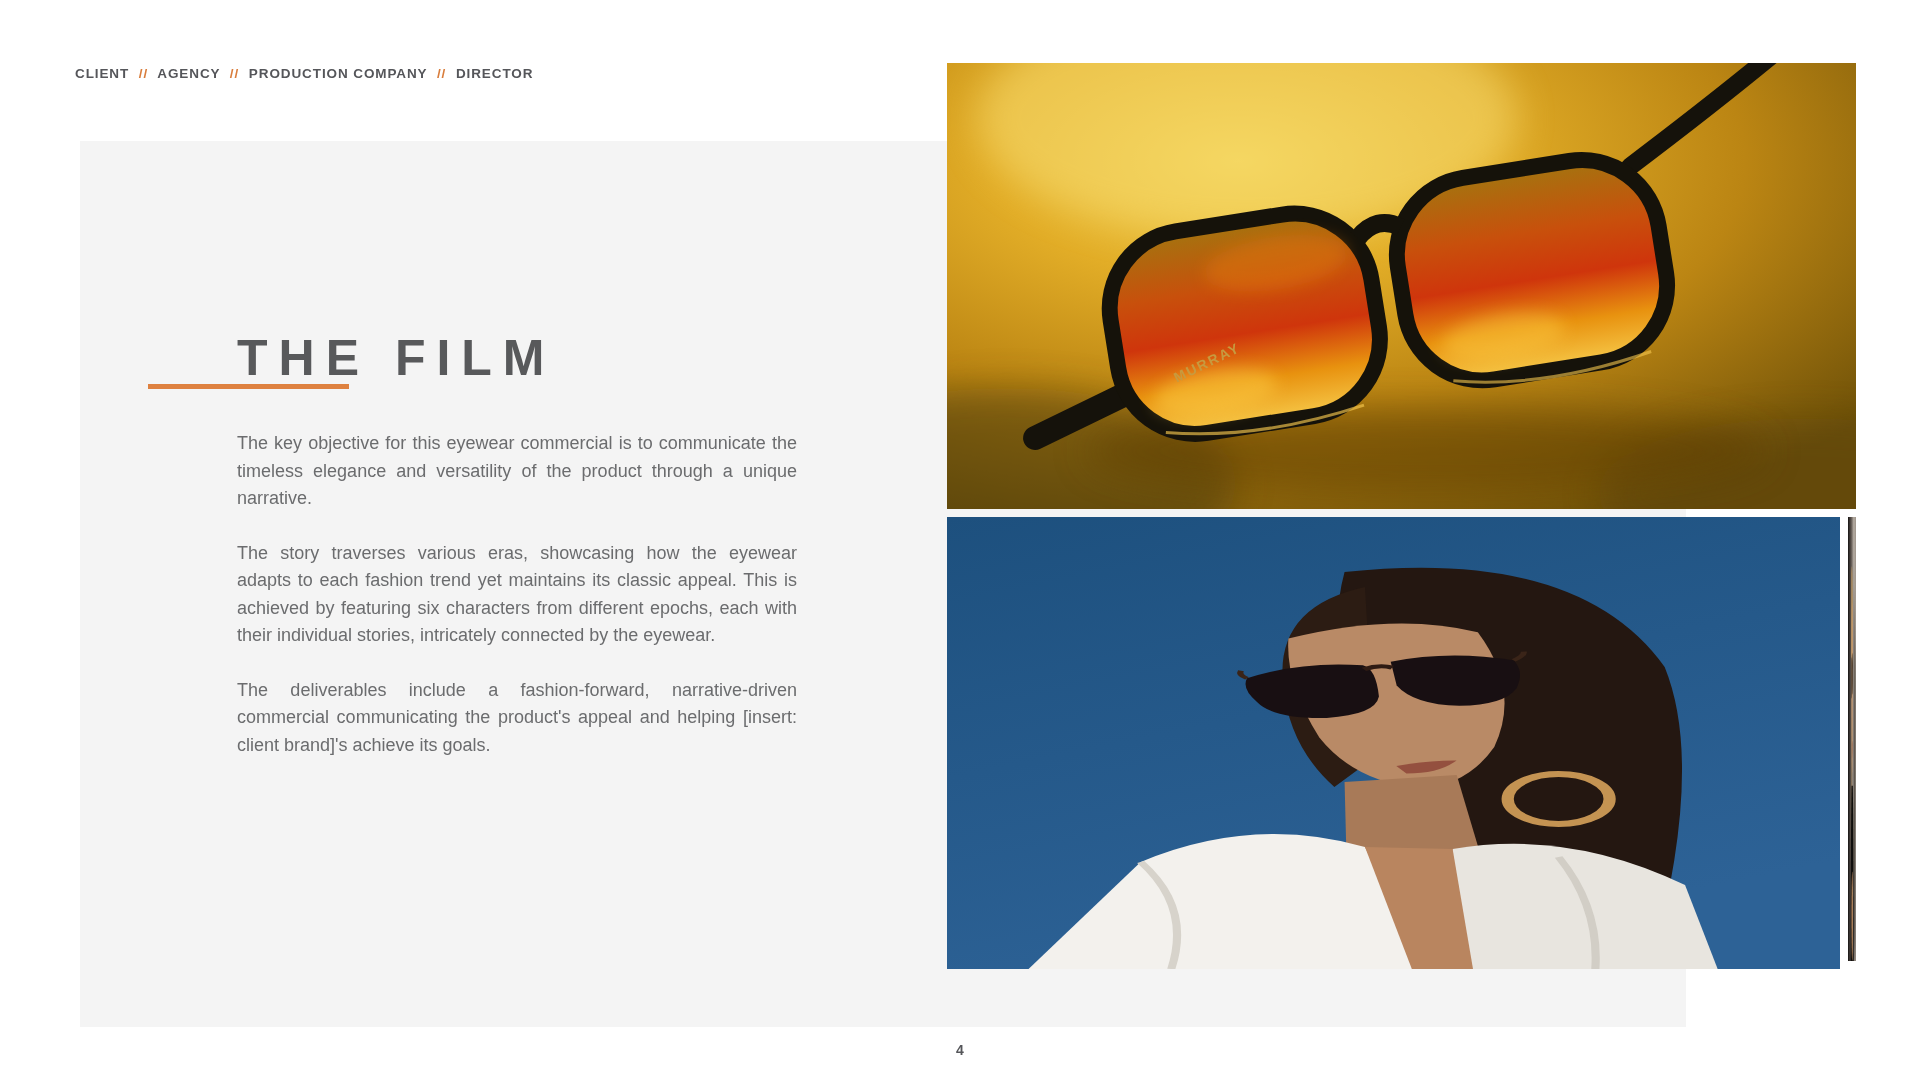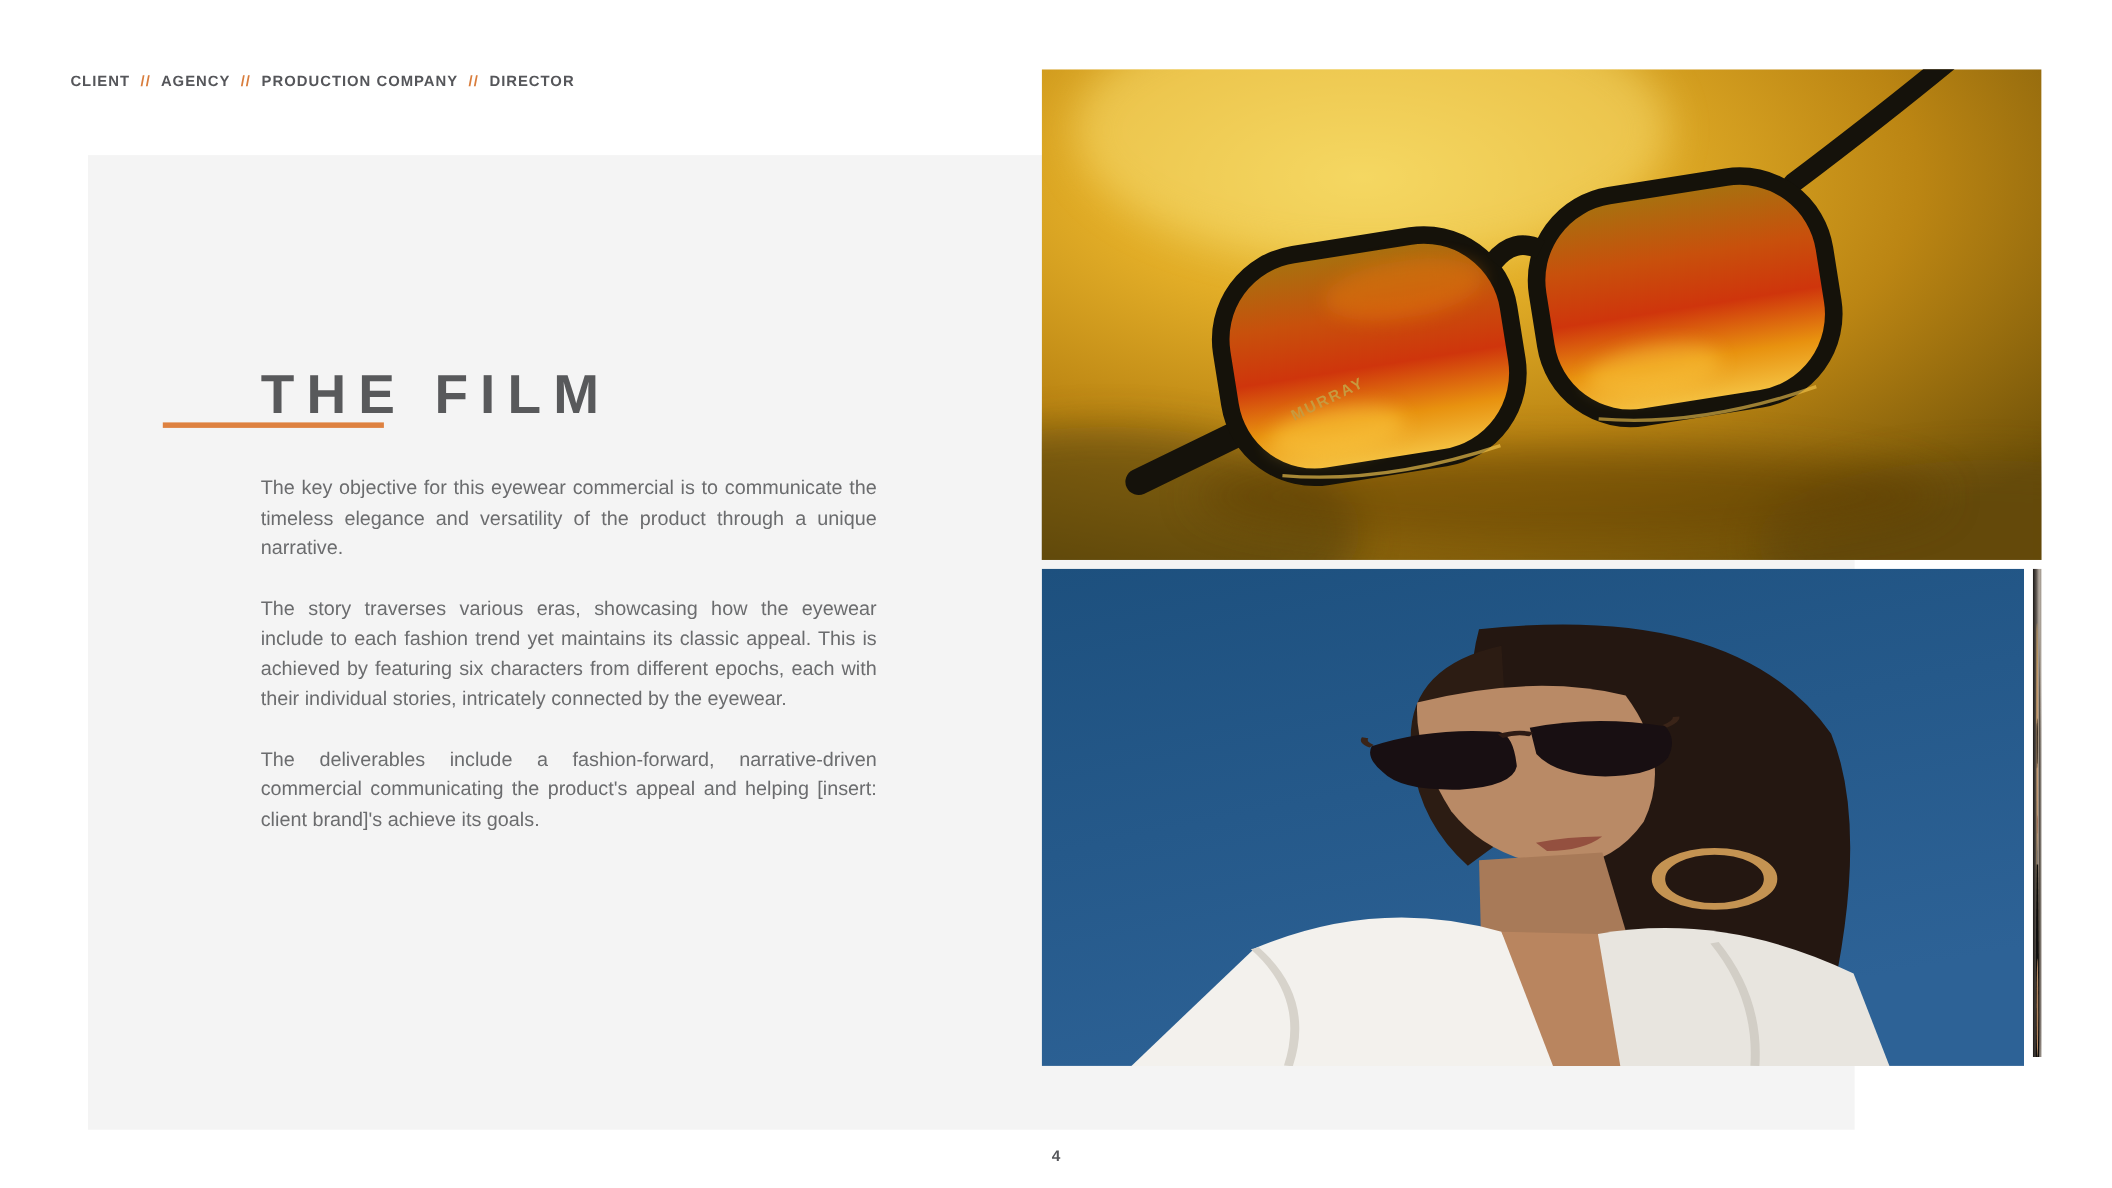--- a/index.html
+++ b/index.html
@@ -7,21 +7,21 @@
   body {
     width: 1920px; height: 1080px;
     background: #ffffff;
     font-family: "Liberation Sans", sans-serif;
     position: relative;
     overflow: hidden;
   }
 
   
   .breadcrumb {
-    position: absolute; left: 64px; top: 66px;
+    position: absolute; left: 75px; top: 66px;
     font-size: 13.5px; font-weight: bold; letter-spacing: 0.9px;
     color: #55565a; white-space: nowrap;
   }
   .breadcrumb .sep { color: #d97d3c; margin: 0 5px; }
 
   
   .panel {
     position: absolute; left: 80px; top: 141px;
     width: 1606px; height: 886px;
     background: #f4f4f4;
@@ -85,21 +85,21 @@
   <span>DIRECTOR</span>
 </div>
 
 <div class="panel"></div>
 
 <h1 class="page-title">THE FILM</h1>
 <div class="title-rule"></div>
 
 <div class="body-copy">
   <p>The key objective for this eyewear commercial is to communicate the timeless elegance and versatility of the product through a unique narrative.</p>
-  <p>The story traverses various eras, showcasing how the eyewear include to each fashion trend yet maintains its classic appeal. This is achieved by featuring six characters from different epochs, each with their individual stories, intricately connected by the eyewear.</p>
+  <p>The story traverses various eras, showcasing how the eyewear adapts to each fashion trend yet maintains its classic appeal. This is achieved by featuring six characters from different epochs, each with their individual stories, intricately connected by the eyewear.</p>
   <p>The deliverables include a fashion-forward, narrative-driven commercial communicating the product's appeal and helping [insert: client brand]'s achieve its goals.</p>
 </div>
 
 <div class="collage">
 
   <div class="photo collage-hero">
     <svg viewBox="0 0 909 446" preserveAspectRatio="none">
       <defs>
         <radialGradient id="bg1" cx="32%" cy="22%" r="90%">
           <stop offset="0%" stop-color="#f2cf4e"></stop>

